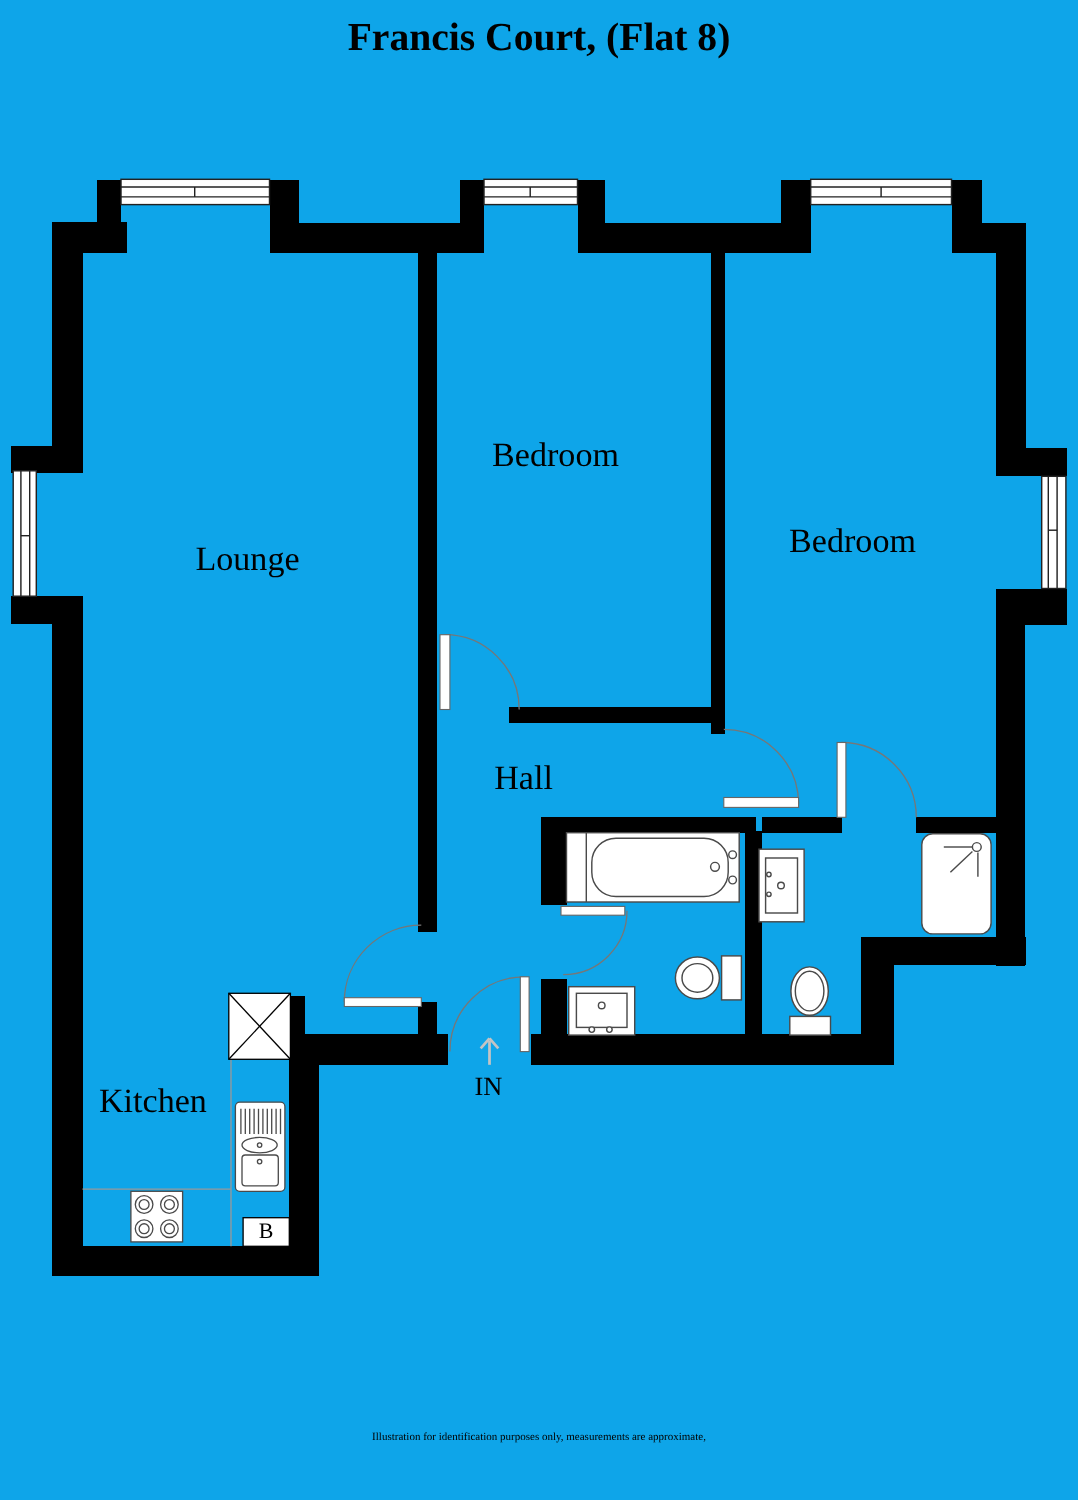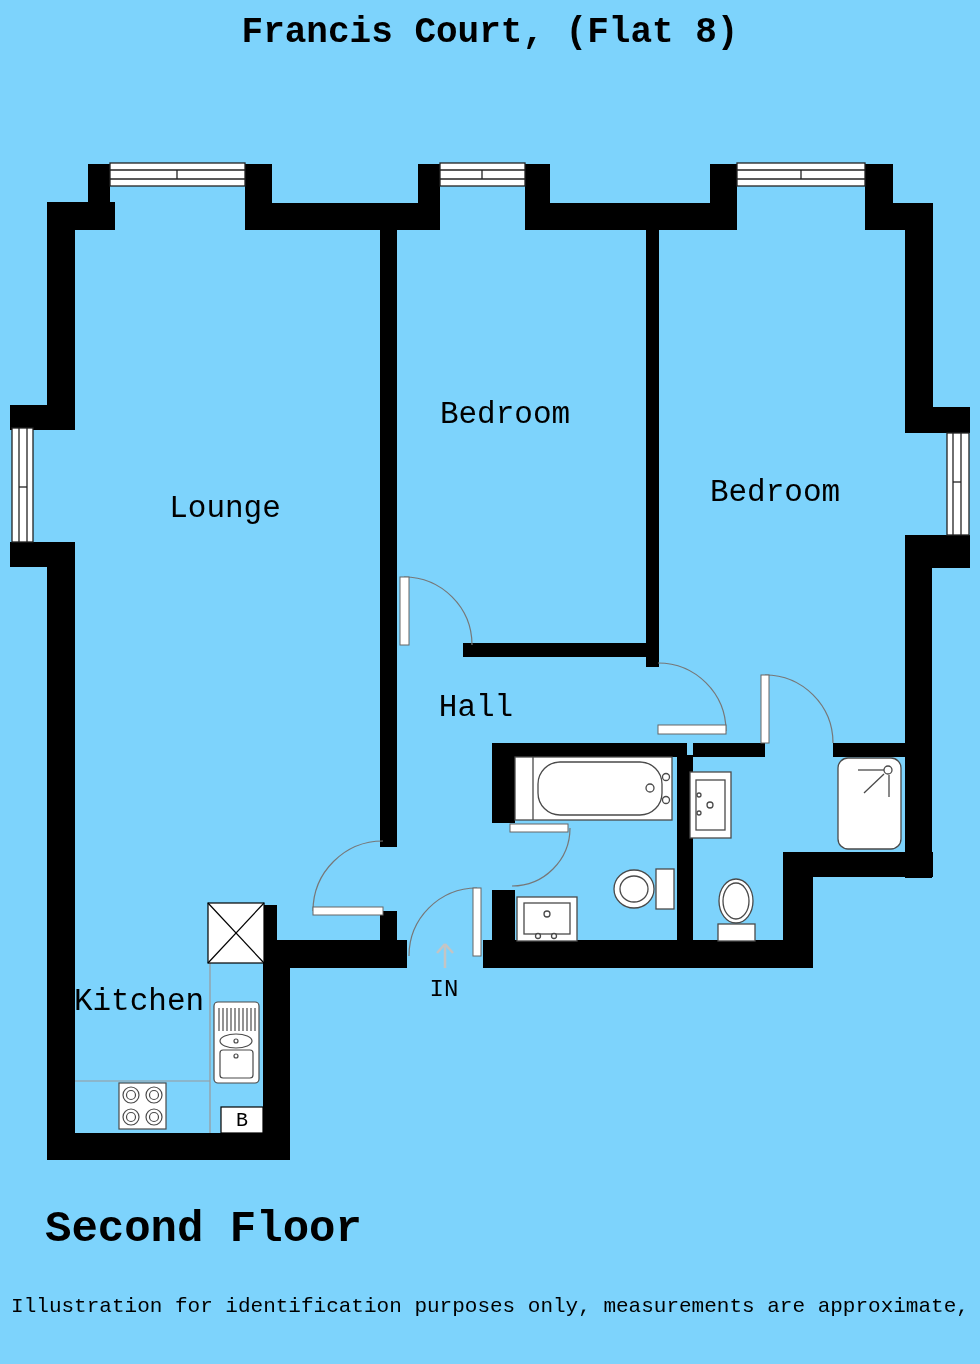--- a/index.html
+++ b/index.html
@@ -1,27 +1,27 @@
 <!DOCTYPE html>
 <html><head>
 <meta charset="utf-8">
 <style>
   html,body{margin:0;padding:0;background:#fff;}
-  #page{position:relative;width:980px;height:1364px;background:#7dd3fc;overflow:hidden;
-        font-family:Liberation Mono, monospace;color:#000;}
+  #page{position:relative;width:980px;height:1364px;background:#0ea5e9;overflow:hidden;
+        font-family:Liberation Serif, serif;color:#000;}
   #plan-svg{position:absolute;left:0;top:0;}
   .txt{position:absolute;white-space:nowrap;}
   .center-h{left:0;width:980px;text-align:center;}
   .title{font-size:36px;font-weight:bold;}
   .subtitle{font-size:19px;}
   .room-label{font-size:31px;transform:translate(-50%,-50%);text-align:center;}
   .in-label{font-size:24px;transform:translate(-50%,-50%);}
   .b-label{font-size:20px;transform:translate(-50%,-50%);}
   .floor-label{font-size:44px;font-weight:bold;}
-  .footer{font-size:21px;line-height:22px;text-align:center;left:0;width:980px;}
+  .footer{font-size:10px;line-height:22px;text-align:center;left:0;width:980px;}
 </style>
 </head>
 <body>
 
 <div id="page">
 
   <div class="txt center-h title" style="top:12px">Francis Court, (Flat 8)</div>
 
   <svg id="plan-svg" width="980" height="1364" viewBox="0 0 980 1364">
 
@@ -228,19 +228,18 @@
   </svg>
 
   <div class="txt room-label" style="left:225px;top:508px">Lounge</div>
   <div class="txt room-label" style="left:505px;top:414px">Bedroom</div>
   <div class="txt room-label" style="left:775px;top:492px">Bedroom</div>
   <div class="txt room-label" style="left:476px;top:707px">Hall</div>
   <div class="txt room-label" style="left:139px;top:1001px">Kitchen</div>
   <div class="txt in-label" style="left:444px;top:989px">IN</div>
   <div class="txt b-label" style="left:242px;top:1120px">B</div>
 
-  <div class="txt floor-label" style="left:45px;top:1204px">Second Floor</div>
 
   <div class="txt footer" style="top:1296px">
     <div>Illustration for identification purposes only, measurements are approximate,</div>
   </div>
 
 </div>
 
 </body></html>

